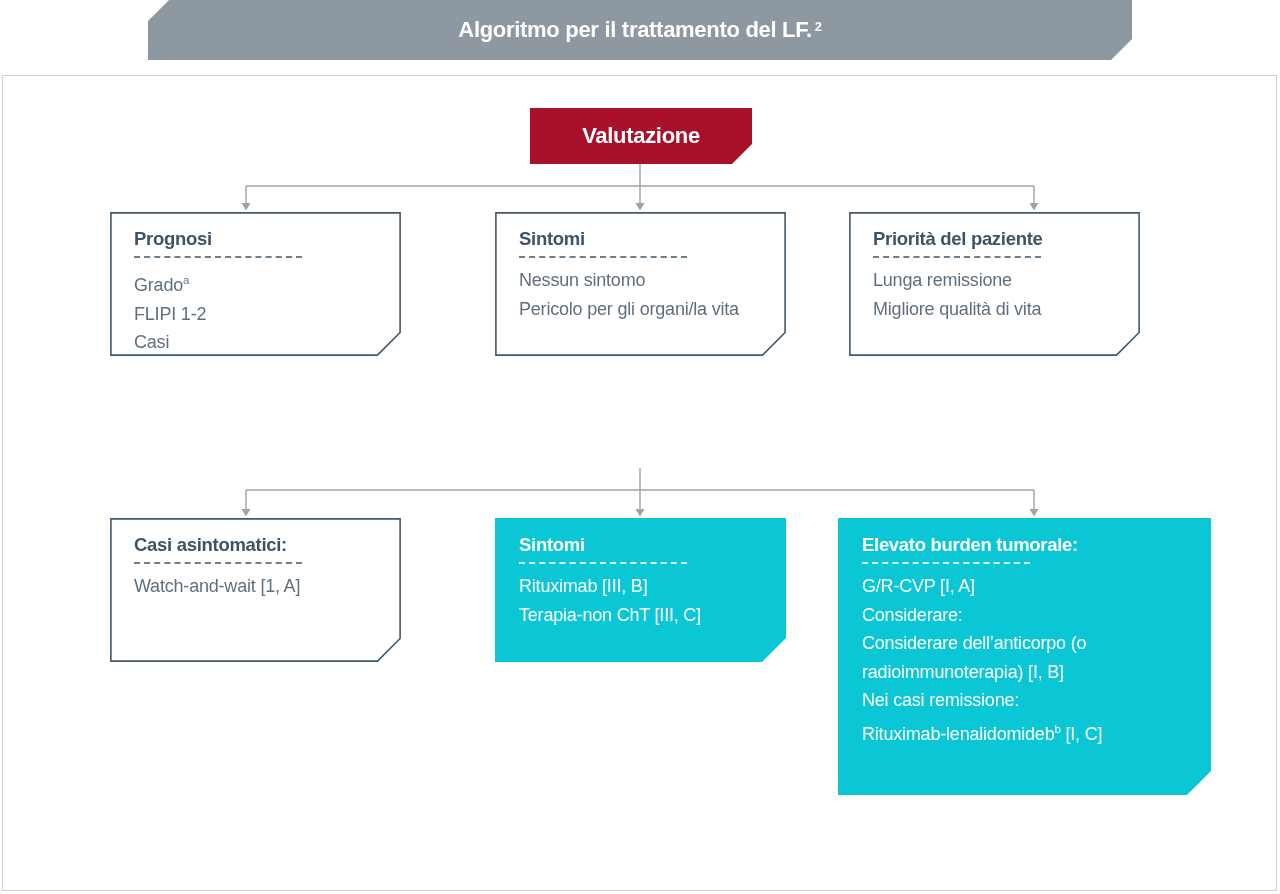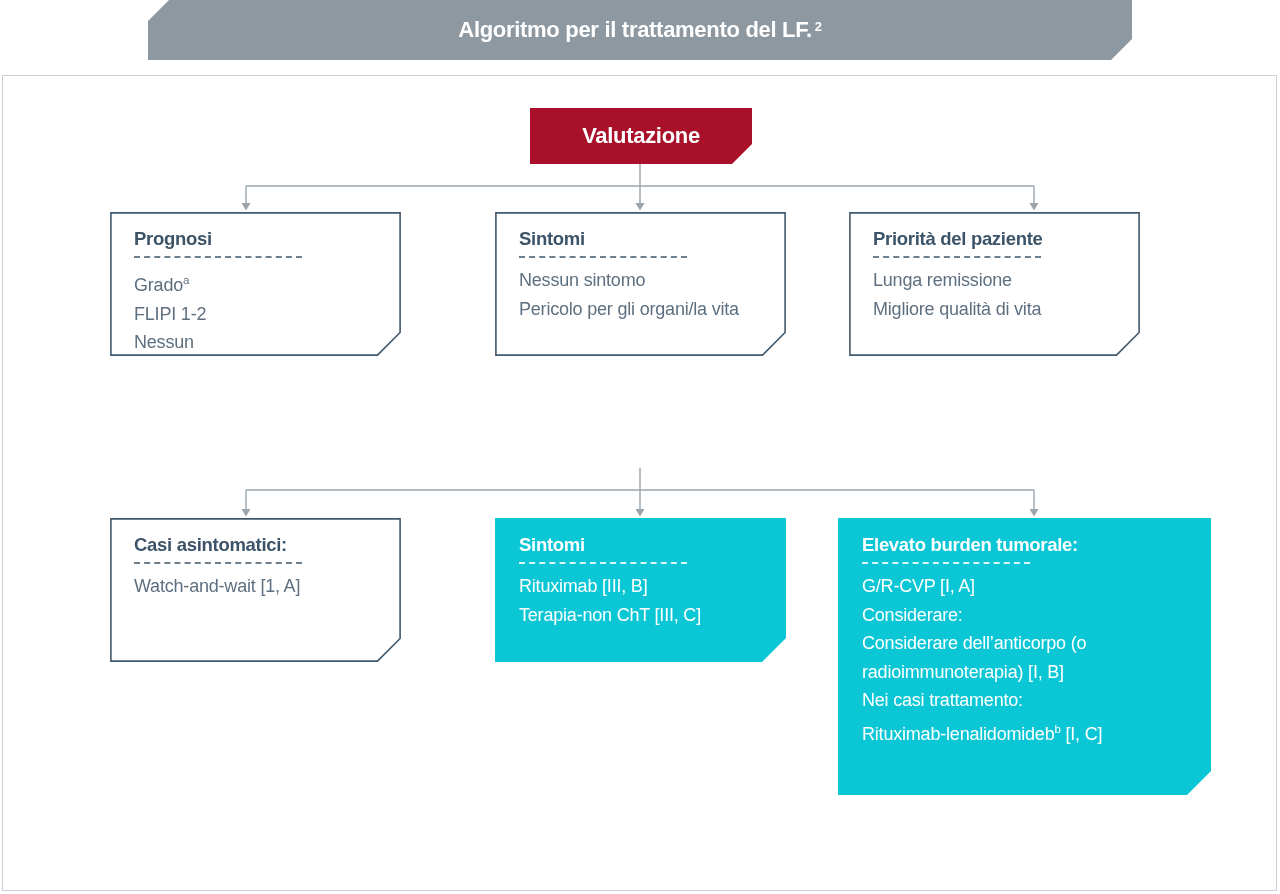--- a/index.html
+++ b/index.html
@@ -86,21 +86,21 @@
 
   <div class="box" style="left:110px;top:212px;width:291px;height:144px;">
     <svg class="frame" width="291" height="144" viewBox="0 0 291 144">
         <polygon points="0.9,0.9 290.1,0.9 290.1,120.5 267.5,143.1 0.9,143.1"></polygon>
       </svg>
     <div class="box-content">
       <div class="box-title">Prognosi</div>
       <div class="dashes"></div>
       <p class="line"><span>Grado</span><sup>a</sup></p>
       <p class="line"><span>FLIPI 1-2</span></p>
-      <p class="line"><span>Nessun</span></p>
+      <p class="line"><span>Casi</span></p>
     </div>
   </div>
 
   <div class="box" style="left:495px;top:212px;width:291px;height:144px;">
     <svg class="frame" width="291" height="144" viewBox="0 0 291 144">
         <polygon points="0.9,0.9 290.1,0.9 290.1,120.5 267.5,143.1 0.9,143.1"></polygon>
       </svg>
     <div class="box-content">
       <div class="box-title">Sintomi</div>
       <div class="dashes"></div>
@@ -143,18 +143,18 @@
   </div>
 
   <div class="box cyan" style="left:838px;top:518px;width:373px;height:277px;">
     <div class="box-content">
       <div class="box-title">Elevato burden tumorale:</div>
       <div class="dashes"></div>
       <p class="line"><span>G/R-CVP [I, A]</span></p>
       <p class="line"><span>Considerare:</span></p>
       <p class="line"><span>Considerare dell’anticorpo (o</span></p>
       <p class="line"><span>radioimmunoterapia) [I, B]</span></p>
-      <p class="line"><span>Nei casi trattamento:</span></p>
+      <p class="line"><span>Nei casi remissione:</span></p>
       <p class="line"><span>Rituximab-lenalidomideb</span><sup>b</sup><span> [I, C]</span></p>
     </div>
   </div>
 
 </div>
 
 </body></html>

